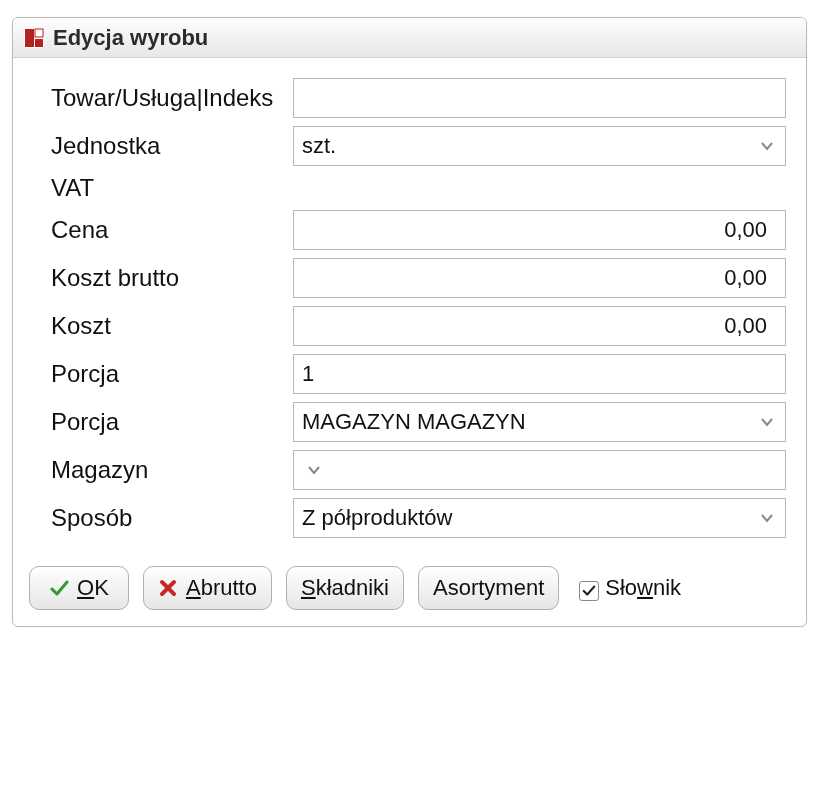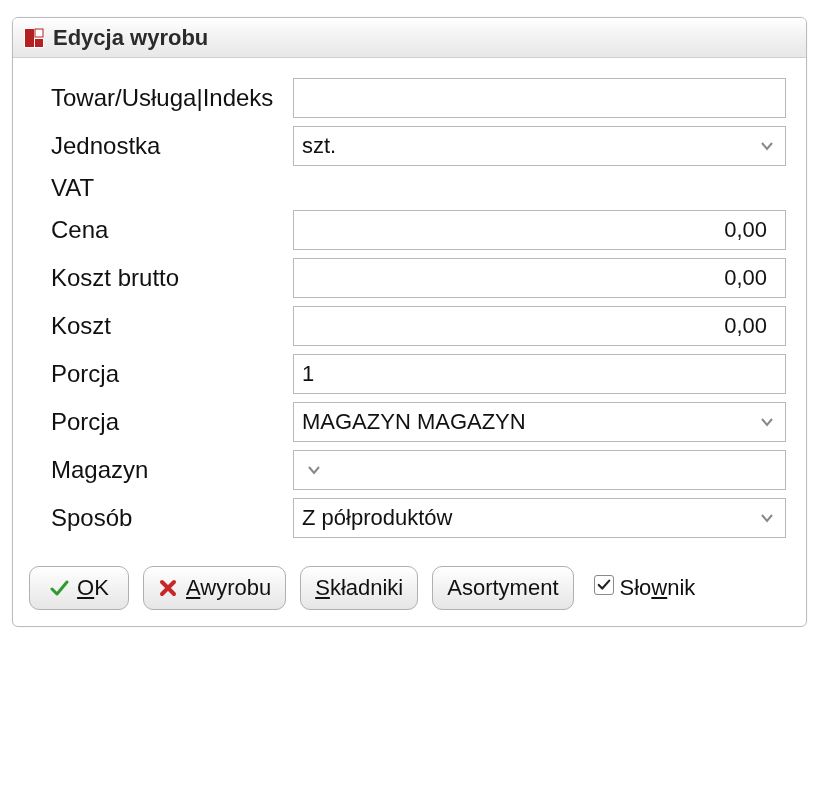--- a/index.html
+++ b/index.html
@@ -101,21 +101,21 @@
     align-items: center;
     justify-content: center;
     gap: 8px;
     padding: 0 14px;
   }
   .mnemonic { text-decoration: underline; }
   .icon { width:20px; height:20px; display:inline-block; }
 
   .chk-wrap {
     display: inline-flex;
-    align-items: flex-start;
+    align-items: flex-end;
     gap: 6px;
     margin-left: 6px;
   }
   .chk {
     width: 20px; height: 20px;
     border: 1px solid #8a8a8a;
     border-radius: 3px;
     background: #fff;
     display:inline-flex; align-items:center; justify-content:center;
     cursor:pointer;
@@ -252,21 +252,21 @@
       </span>
     </button>
 
     <button class="btn">
       <span class="icon">
         <svg viewBox="0 0 20 20" width="20" height="20">
           <path d="M4 4 L16 16 M16 4 L4 16" stroke="#c62828" stroke-width="4" stroke-linecap="round"></path>
         </svg>
       </span>
       <span>
-        <span></span><span class="mnemonic">A</span><span>wyrobu</span>
+        <span></span><span class="mnemonic">A</span><span>brutto</span>
       </span>
     </button>
 
     <button class="btn">
       <span>
         <span></span><span class="mnemonic">S</span><span>kładniki</span>
       </span>
     </button>
 
     <button class="btn">

